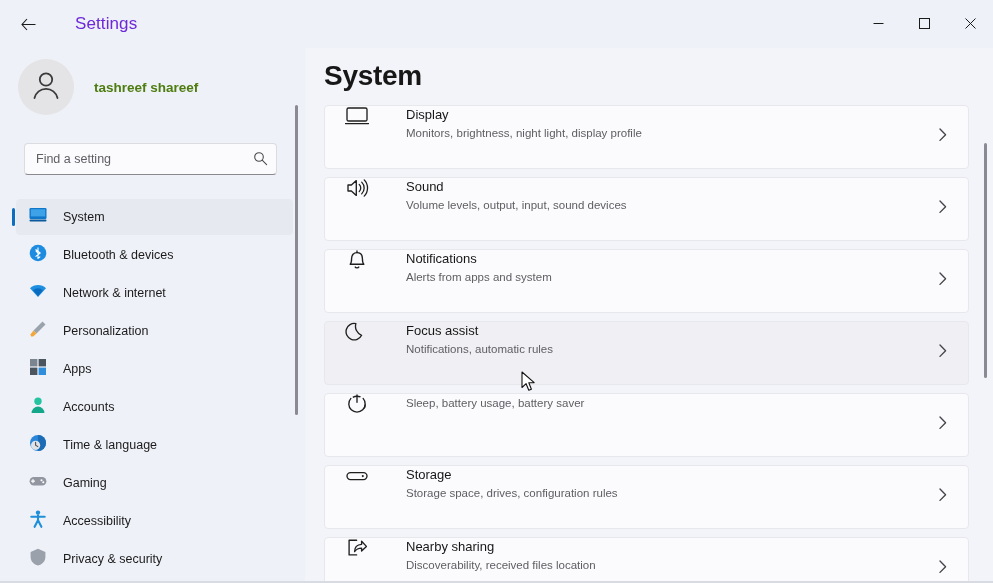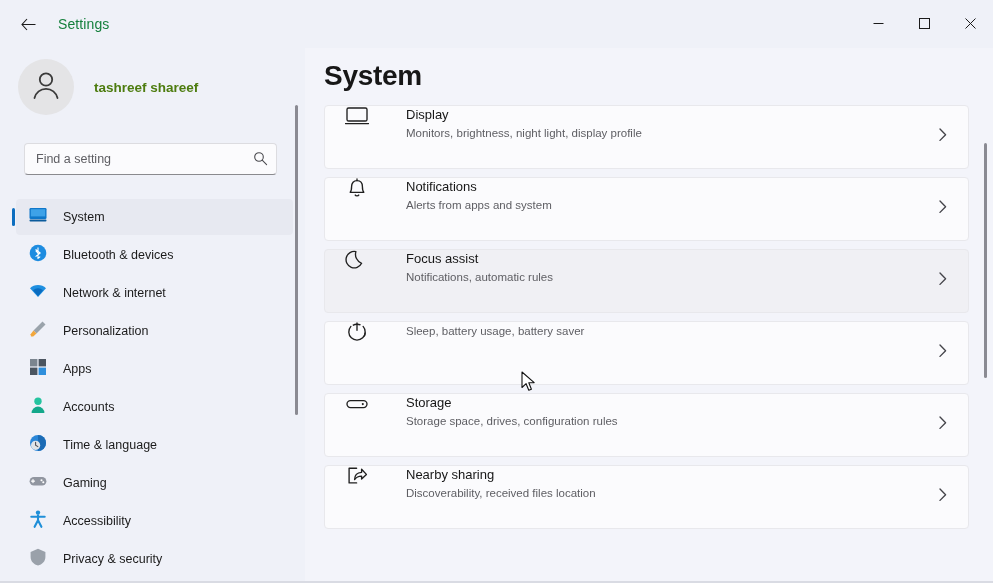--- a/index.html
+++ b/index.html
@@ -32,23 +32,23 @@
   }
   .back-btn {
     width: 36px; height: 32px;
     margin-left: 10px;
     display: flex; align-items: center; justify-content: center;
     border-radius: 4px;
     cursor: pointer;
   }
   .back-btn svg { display: block; }
   .app-title {
-    margin-left: 12px;
-    font-size: 14px;
-    color: #15803d;
+    margin-left: 29px;
+    font-size: 17px;
+    color: #6d28d9;
     letter-spacing: 0.1px;
   }
   .win-controls {
     position: absolute;
     right: 0; top: 0;
     height: 48px;
     display: flex;
   }
   .win-btn {
     width: 46px; height: 48px;
@@ -438,20 +438,37 @@
             <div class="card-title">Display</div>
             <div class="card-sub">Monitors, brightness, night light, display profile</div>
           </div>
           <span class="chev"><span><svg viewBox="0 0 8 14" width="8" height="14">
                 <path d="M1 1 L6.6 6.7 L1 12.4" fill="none" stroke="#44444a" stroke-width="1.35" stroke-linecap="round" stroke-linejoin="round"></path>
               </svg></span></span>
         </div>
         <div class="card">
           <span class="card-ico">
             <span><svg viewBox="0 0 24 24" width="24" height="24">
+                <path d="M3 9 H6.4 L11.3 4.6 V19.4 L6.4 15 H3 Z" fill="none" stroke="#1f1f1f" stroke-width="1.35" stroke-linejoin="round"></path>
+                <path d="M14.2 8.4 A5 5 0 0 1 14.2 15.6" fill="none" stroke="#1f1f1f" stroke-width="1.3" stroke-linecap="round"></path>
+                <path d="M16.7 6.1 A8.3 8.3 0 0 1 16.7 17.9" fill="none" stroke="#1f1f1f" stroke-width="1.3" stroke-linecap="round"></path>
+                <path d="M19.2 3.9 A11.5 11.5 0 0 1 19.2 20.1" fill="none" stroke="#1f1f1f" stroke-width="1.3" stroke-linecap="round"></path>
+              </svg></span>
+          </span>
+          <div class="card-text">
+            <div class="card-title">Sound</div>
+            <div class="card-sub">Volume levels, output, input, sound devices</div>
+          </div>
+          <span class="chev"><span><svg viewBox="0 0 8 14" width="8" height="14">
+                <path d="M1 1 L6.6 6.7 L1 12.4" fill="none" stroke="#44444a" stroke-width="1.35" stroke-linecap="round" stroke-linejoin="round"></path>
+              </svg></span></span>
+        </div>
+        <div class="card">
+          <span class="card-ico">
+            <span><svg viewBox="0 0 24 24" width="24" height="24">
                 <path d="M5.2 16.3 C6.6 14.9 6.6 13.4 6.6 10.6 C6.6 7 8.7 4.6 12 4.6 C15.3 4.6 17.4 7 17.4 10.6 C17.4 13.4 17.4 14.9 18.8 16.3 Z" fill="none" stroke="#1f1f1f" stroke-width="1.35" stroke-linejoin="round"></path>
                 <path d="M9.9 18.6 A2.4 2.4 0 0 0 14.1 18.6" fill="none" stroke="#1f1f1f" stroke-width="1.3"></path>
                 <path d="M12 4.6 V2.9" stroke="#1f1f1f" stroke-width="1.3" stroke-linecap="round"></path>
               </svg></span>
           </span>
           <div class="card-text">
             <div class="card-title">Notifications</div>
             <div class="card-sub">Alerts from apps and system</div>
           </div>
           <span class="chev"><span><svg viewBox="0 0 8 14" width="8" height="14">

